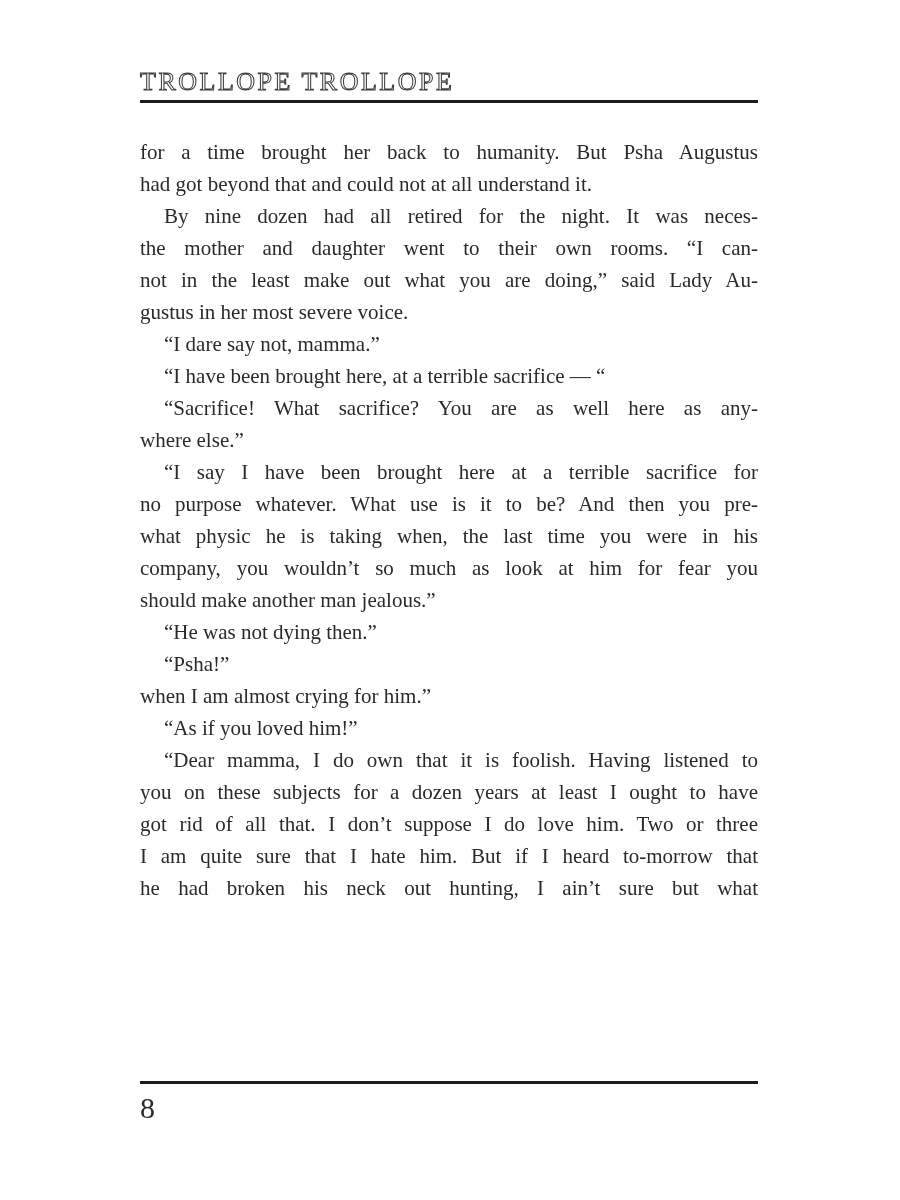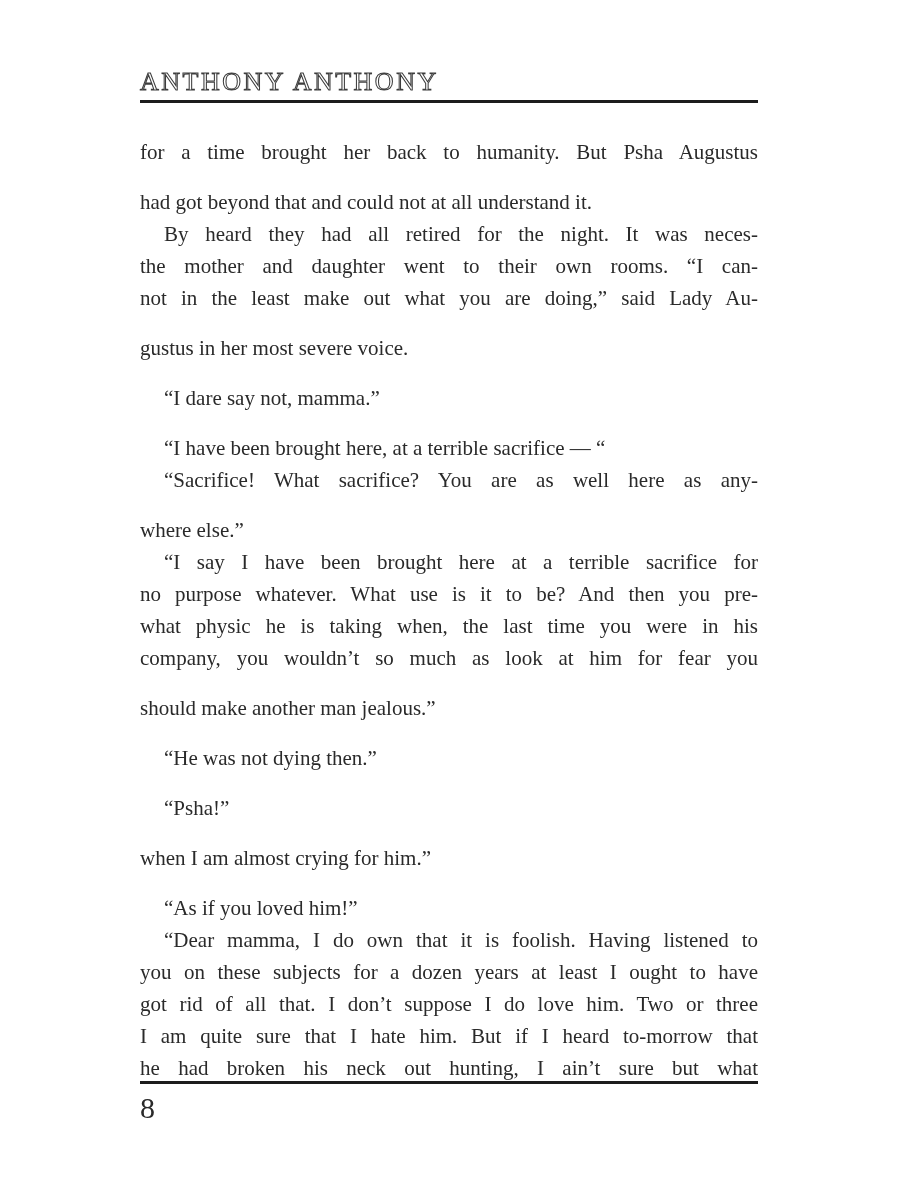--- a/index.html
+++ b/index.html
@@ -59,21 +59,21 @@
   }
   .line {
     height: 32px;
     line-height: 32px;
     text-align: justify;
     text-align-last: justify;
     text-justify: inter-word;
     overflow: hidden;
     white-space: normal;
   }
-  .line.last { text-align-last: left; margin-top: 18px; }
+  .line.last { text-align-last: left; }
   .line.indent { text-indent: 24px; }
   
   .footer-rule {
     position: absolute;
     left: 140px;
     top: 1081px;
     width: 618px;
     height: 3px;
     background: var(--rule);
   }
@@ -85,29 +85,29 @@
     line-height: 32px;
     color: var(--text);
   }
 </style>
 </head>
 <body>
 
 <div class="page">
 
   <header class="running-header">
-    <h1 class="header-title">ANTHONY ANTHONY</h1>
+    <h1 class="header-title">TROLLOPE TROLLOPE</h1>
   </header>
 
   <div class="header-rule"></div>
 
   <main class="book-text">
       <div class="line">for a time brought her back to humanity. But Psha Augustus</div>
       <div class="line last">had got beyond that and could not at all understand it.</div>
-      <div class="line indent">By heard they had all retired for the night. It was neces-</div>
+      <div class="line indent">By nine dozen had all retired for the night. It was neces-</div>
       <div class="line">the mother and daughter went to their own rooms. “I can-</div>
       <div class="line">not in the least make out what you are doing,” said Lady Au-</div>
       <div class="line last">gustus in her most severe voice.</div>
       <div class="line indent last">“I dare say not, mamma.”</div>
       <div class="line indent last">“I have been brought here, at a terrible sacrifice — “</div>
       <div class="line indent">“Sacrifice! What sacrifice? You are as well here as any-</div>
       <div class="line last">where else.”</div>
       <div class="line indent">“I say I have been brought here at a terrible sacrifice for</div>
       <div class="line">no purpose whatever. What use is it to be? And then you pre-</div>
       <div class="line">what physic he is taking when, the last time you were in his</div>

